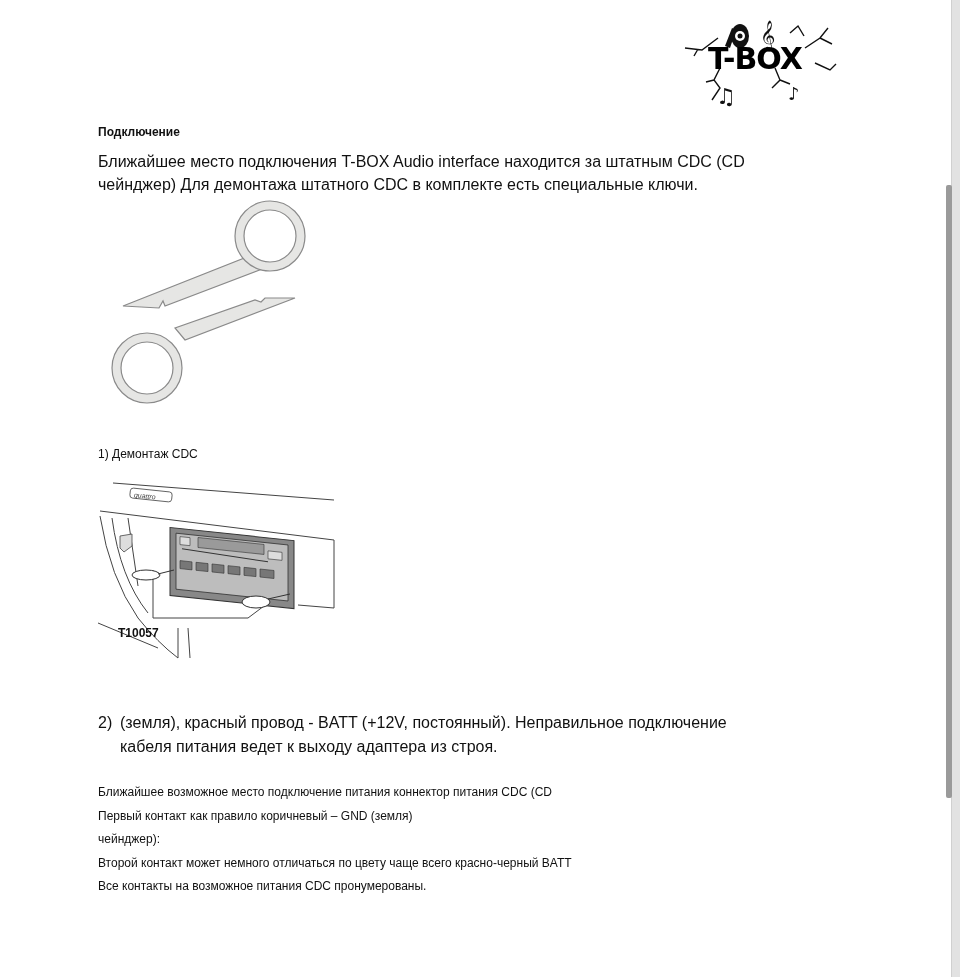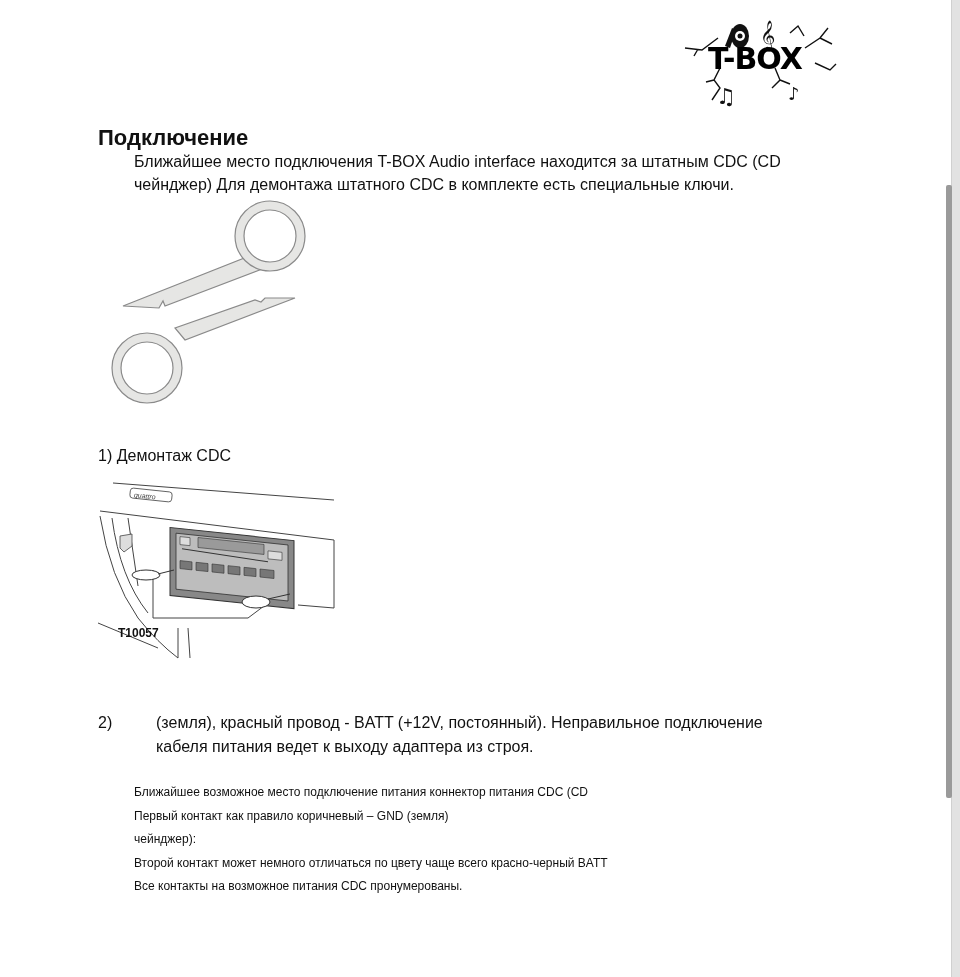--- a/index.html
+++ b/index.html
@@ -9,31 +9,31 @@
       font-family: "Liberation Sans", sans-serif;
       color: #111111;
     }
     .page { position: absolute; left: 0; top: 0; width: 950px; height: 977px; background: #ffffff; }
     .right-edge { position: absolute; left: 951px; top: 0; width: 9px; height: 977px; background: #e2e2e2; border-left: 1px solid #d0d0d0; box-sizing: border-box; }
     .scroll-thumb { position: absolute; left: 946px; top: 185px; width: 6px; height: 613px; background: #9a9a9a; border-radius: 2px; }
 
     .logo { position: absolute; left: 680px; top: 8px; width: 160px; height: 100px; }
     .logo-text { position: absolute; left: 28px; top: 33px; font-family: "DejaVu Sans", sans-serif; font-weight: bold; font-size: 30px; letter-spacing: -1px; color: #000; text-align: center; }
 
-    .heading { position: absolute; left: 98px; top: 125px; font-size: 22px; font-weight: bold; }
+    .heading { position: absolute; left: 98px; top: 125px; font-size: 12px; font-weight: bold; }
     .para { position: absolute; left: 98px; font-size: 16px; line-height: 23px; white-space: nowrap; }
     .p1 { top: 150px; }
     .keys { position: absolute; left: 105px; top: 198px; width: 210px; height: 215px; }
-    .step1 { position: absolute; left: 98px; top: 447px; font-size: 16px; }
+    .step1 { position: absolute; left: 98px; top: 447px; font-size: 12px; }
     .diagram { position: absolute; left: 98px; top: 478px; width: 240px; height: 185px; }
     .step2 { position: absolute; left: 98px; top: 711px; font-size: 16px; line-height: 23.5px; white-space: nowrap; }
     .step2 .num { position: absolute; left: 0; top: 0; }
     .step2 .body { position: absolute; left: 22px; top: 0; }
     .bottom { position: absolute; left: 98px; top: 781px; font-size: 12px; line-height: 23.5px; white-space: nowrap; }
-    .line { display: block; margin-left: 36px; }
+    .line { display: block; }
   </style>
 </head>
 <body>
 
 <div class="page">
 
   <div class="logo">
     <svg width="160" height="100" viewBox="0 0 160 100">
       <g stroke="#111" stroke-width="1.4" fill="none">
         <path d="M5 40 L22 42 L30 36 M18 41 L14 48 M30 36 L38 30"></path>

